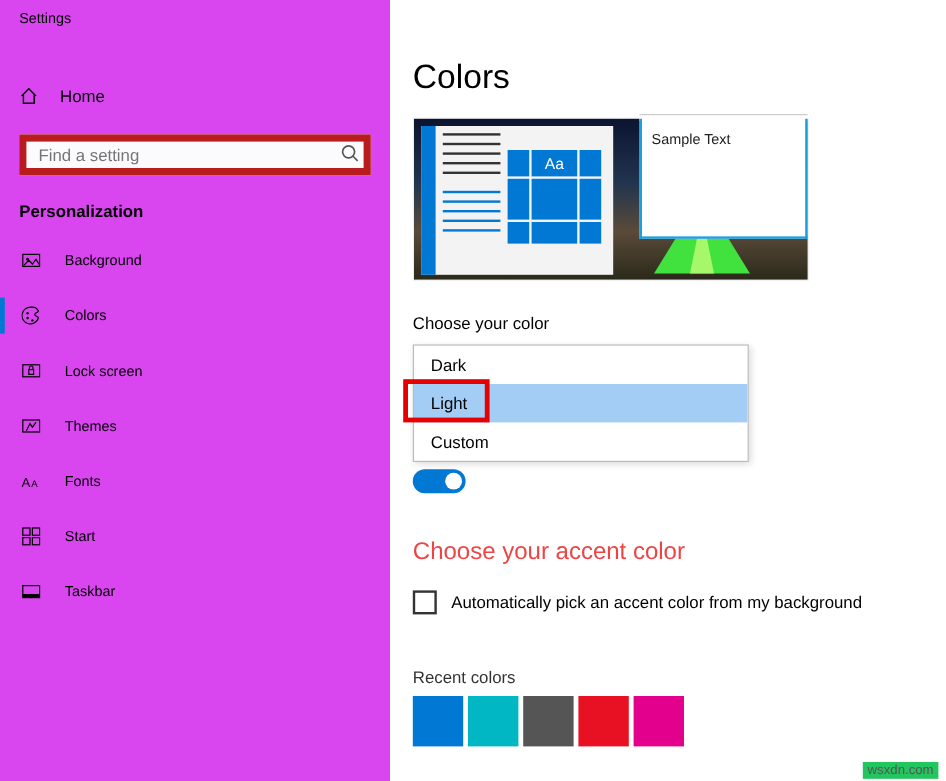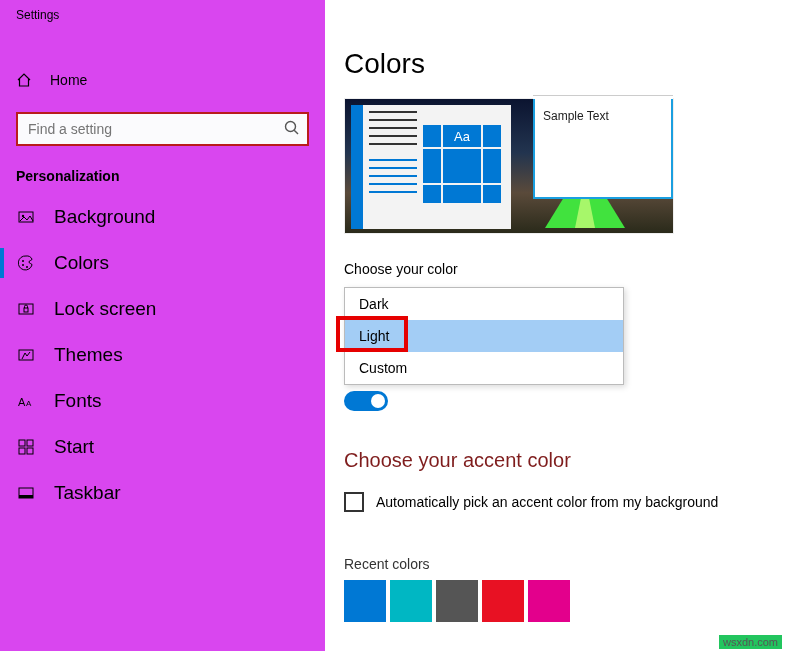--- a/index.html
+++ b/index.html
@@ -3,27 +3,27 @@
 <meta charset="utf-8">
 <style>
 * { box-sizing: border-box; margin: 0; padding: 0; font-family: "Segoe UI", Arial, sans-serif; }
 body { width: 788px; height: 651px; overflow: hidden; background: #fff; position: relative; font-size: 14px; color: #000; }
 .sidebar { position: absolute; left: 0; top: 0; width: 325px; height: 651px; background: #d946ef; }
 .win-title { font-size: 12px; padding: 8px 0 0 16px; color: #000; }
 .home-row { display: flex; align-items: center; padding: 0 16px; margin-top: 42px; height: 32px; cursor: pointer; }
 .home-row .icon { width: 18px; display: inline-flex; }
 .home-row .label { margin-left: 16px; font-size: 14px; }
 .search-wrap { margin: 16px 16px 0 16px; position: relative; }
-.search-input { width: 100%; height: 34px; border: 2px solid #b91c1c; background: #fbfbfd; padding: 0 34px 0 10px; font-size: 14px; outline: none; }
+.search-input { width: 100%; height: 34px; border: 6px solid #b91c1c; background: #fbfbfd; padding: 0 34px 0 10px; font-size: 14px; outline: none; }
 .search-icon { position: absolute; right: 8px; top: 7px; color: #555; }
 .section-label { font-weight: 600; padding: 22px 16px 10px 16px; font-size: 14px; }
 .nav-item { display: flex; align-items: center; height: 46px; padding-left: 18px; cursor: pointer; position: relative; }
 .nav-item.active::before { content:""; position:absolute; left:0; top:8px; bottom:8px; width:4px; background:#0078d4; }
 .nav-item .icon { width: 18px; display:inline-flex; color:#000; }
-.nav-item .label { margin-left: 18px; font-size: 19px; }
+.nav-item .label { margin-left: 18px; font-size: 12px; }
 .main { position: absolute; left: 344px; top: 0; right: 0; bottom: 0; padding-right: 20px; }
 .page-title { font-size: 28px; font-weight: 500; margin-top: 48px; }
 .preview { margin-top: 18px; width: 330px; height: 136px; position: relative; border:1px solid #eee; }
 .preview .sky { position:absolute; left:0; top:0; right:0; bottom:0; background: linear-gradient(to bottom,#0b1430 0%,#22344f 40%,#5a4a3a 70%,#2a2a1a 100%); }
 .preview .tent { position:absolute; left:200px; bottom:5px; width:0; height:0; border-left:40px solid transparent; border-right:40px solid transparent; border-bottom:65px solid #41e23e; }
 .preview .tent-front { position:absolute; left:230px; bottom:5px; width:0; height:0; border-left:10px solid transparent; border-right:10px solid transparent; border-bottom:50px solid #a7f76a; }
 .preview .window-mock { position:absolute; left:6px; top:6px; width:160px; height:124px; background:#f3f3f3; }
 .preview .taskbar-mock { position:absolute; left:6px; top:6px; width:12px; height:124px; background:#0078d4; }
 .preview .list-lines { position:absolute; left:24px; top:12px; width:48px; }
 .preview .list-lines div { height:2px; background:#333; margin-bottom:6px; }
@@ -35,21 +35,21 @@
 .preview .sample-win { position:absolute; left:188px; top:0; width:140px; height:100px; background:#fff; border:2px solid #1a9fe0; border-top:none; }
 .preview .sample-titlebar { position:absolute; left:188px; top:-4px; width:140px; height:6px; background:#fff; border-top:1px solid #ccc;}
 .preview .sample-text { position:absolute; left:198px; top:10px; font-size:12px; color:#222; }
 .group-label { margin-top: 27px; font-size: 14px; color:#000000; }
 .dropdown { margin-top: 10px; width: 280px; border:1px solid #bbb; background:#fff; box-shadow: 2px 2px 6px rgba(0,0,0,0.15); overflow:hidden; }
 .dropdown .opt { height:32px; display:flex; align-items:center; padding-left:14px; font-size:14px; cursor:pointer; }
 .dropdown .opt.selected { background:#a3cdf5; }
 .red-box { border:4px solid #e60000; position:absolute; pointer-events:none; }
 .toggle-peek { margin-top:6px; width:44px; height:20px; border-radius:10px; background:#0078d4; position:relative; }
 .toggle-peek::after { content:""; position:absolute; right:3px; top:3px; width:14px; height:14px; border-radius:50%; background:#fff; }
-.accent-heading { margin-top: 38px; font-size: 20px; font-weight: 400; color:#7f1d1d; }
+.accent-heading { margin-top: 38px; font-size: 20px; font-weight: 400; color:#ef4444; }
 .checkbox-row { margin-top: 20px; display:flex; align-items:center; }
 .checkbox { width:20px; height:20px; border:2px solid #333; margin-right:12px; cursor:pointer; }
 .recent-label { margin-top: 44px; font-size:14px; color:#333; }
 .swatches { margin-top:8px; display:flex; gap:4px; }
 .swatch { width:42px; height:42px; cursor:pointer; }
 .watermark { position:absolute; right:6px; bottom:2px; font-size:11px; color:#555; background:#22c55e; padding:1px 4px; }
 </style>
 </head>
 <body>
 

